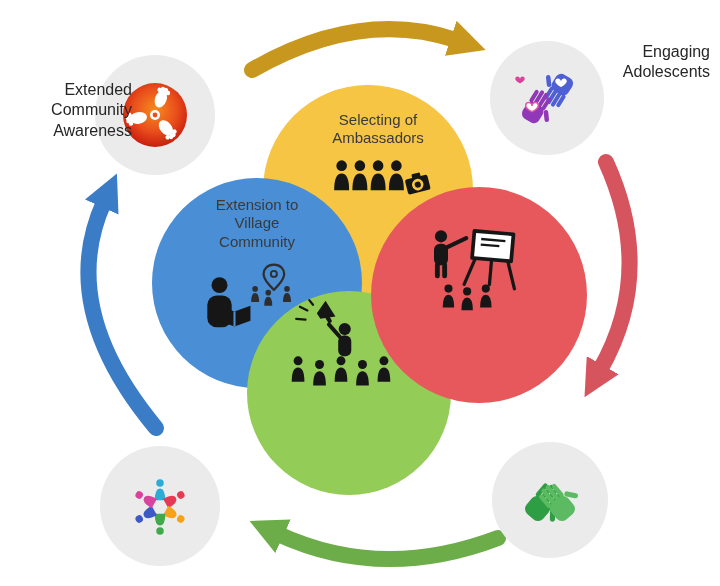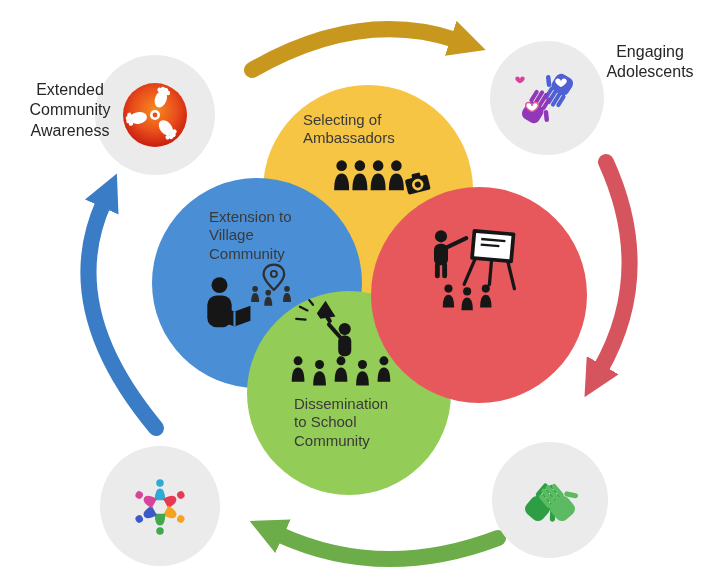--- a/index.html
+++ b/index.html
@@ -3,24 +3,24 @@
 <meta charset="utf-8">
 <style>
   * { margin:0; padding:0; box-sizing:border-box; }
   html,body { width:720px; height:586px; background:#ffffff;
     font-family:"Liberation Sans", sans-serif; overflow:hidden; }
   .canvas { position:relative; width:720px; height:586px; }
   .arrow-layer { position:absolute; left:0; top:0; z-index:1; }
   .sat { position:absolute; border-radius:50%; z-index:2;
          display:flex; align-items:center; justify-content:center; }
   .bubble { position:absolute; border-radius:50%; }
-  .blabel { position:absolute; text-align:left; font-size:15px; line-height:1.22;
+  .blabel { position:absolute; text-align:center; font-size:15px; line-height:1.22;
             color:#3a3a3a; }
   .bicon { position:absolute; }
-  .outer-label { position:absolute; z-index:2; text-align:center; font-size:16px;
+  .outer-label { position:absolute; z-index:2; text-align:right; font-size:16px;
                  line-height:1.28; color:#262626; }
 </style>
 </head>
 <body>
 
 <svg width="0" height="0" style="position:absolute" aria-hidden="true">
   <defs>
     <g id="def-person">
       <circle cx="0" cy="0" r="6"></circle>
       <path d="M -8.5 28 Q -8.5 9 0 9 Q 8.5 9 8.5 28 Z"></path>
@@ -143,21 +143,21 @@
           <rect x="0" y="3" width="24" height="16" rx="2.5"></rect>
           <rect x="8" y="-1" width="9" height="6" rx="1.5"></rect>
           <circle cx="12" cy="11" r="6" fill="#F6C544"></circle>
           <circle cx="12" cy="11" r="3.2"></circle>
         </g>
       </g>
     </svg>
   </div>
 
   <div class="bubble" style="left: 152px; top: 178px; width: 210px; height: 210px; z-index: 4; background: rgb(74, 142, 213);">
-    <div class="blabel" style="left:57px;top:30px;width:96px">Extension to Village Community</div>
+    <div class="blabel" style="left:57px;top:18px;width:96px">Extension to Village Community</div>
     <svg class="bicon" style="left:45px;top:82px" width="105" height="84" viewBox="0 0 112 88">
       <g transform="translate(82,4)">
         <path d="M0 0 C-7 0 -11 5 -11 10 C-11 17 0 27 0 27 C0 27 11 17 11 10 C11 5 7 0 0 0 Z" fill="none" stroke="#2e2e2e" stroke-width="2.4"></path>
         <circle cx="0" cy="10" r="3.2" fill="none" stroke="#2e2e2e" stroke-width="2"></circle>
       </g>
       <g fill="#2e2e2e">
         <use href="#def-person" transform="translate(62,30) scale(0.5)"></use>
         <use href="#def-person" transform="translate(76,34) scale(0.5)"></use>
         <use href="#def-person" transform="translate(96,30) scale(0.5)"></use>
       </g>
@@ -189,21 +189,20 @@
             <path d="M-42 -10 L-52 -11"></path>
           </g>
         </g>
         <use href="#def-person" transform="translate(14,68) scale(0.8)"></use>
         <use href="#def-person" transform="translate(37,72) scale(0.8)"></use>
         <use href="#def-person" transform="translate(60,68) scale(0.8)"></use>
         <use href="#def-person" transform="translate(83,72) scale(0.8)"></use>
         <use href="#def-person" transform="translate(106,68) scale(0.8)"></use>
       </g>
     </svg>
-    <div class="blabel" style="left:47px;top:104px;width:110px">Dissemination to School Community</div>
   </div>
 
   <div class="bubble" style="left: 371px; top: 187px; width: 216px; height: 216px; z-index: 6; background: rgb(231, 88, 92);">
     <svg class="bicon" style="left:42px;top:36px" width="112" height="92" viewBox="0 0 120 98">
       <g fill="#161616">
         <g transform="translate(64,6) rotate(5)">
           <rect x="0" y="0" width="46" height="33" rx="2"></rect>
           <rect x="4" y="4" width="38" height="25" fill="#ffffff"></rect>
           <path d="M10 10 L36 10 M10 16 L30 16" stroke="#161616" stroke-width="2.5" fill="none"></path>
           <path d="M5 33 L-4 60 M41 33 L50 60 M23 33 L23 58" stroke="#161616" stroke-width="3.5" fill="none" stroke-linecap="round"></path>

